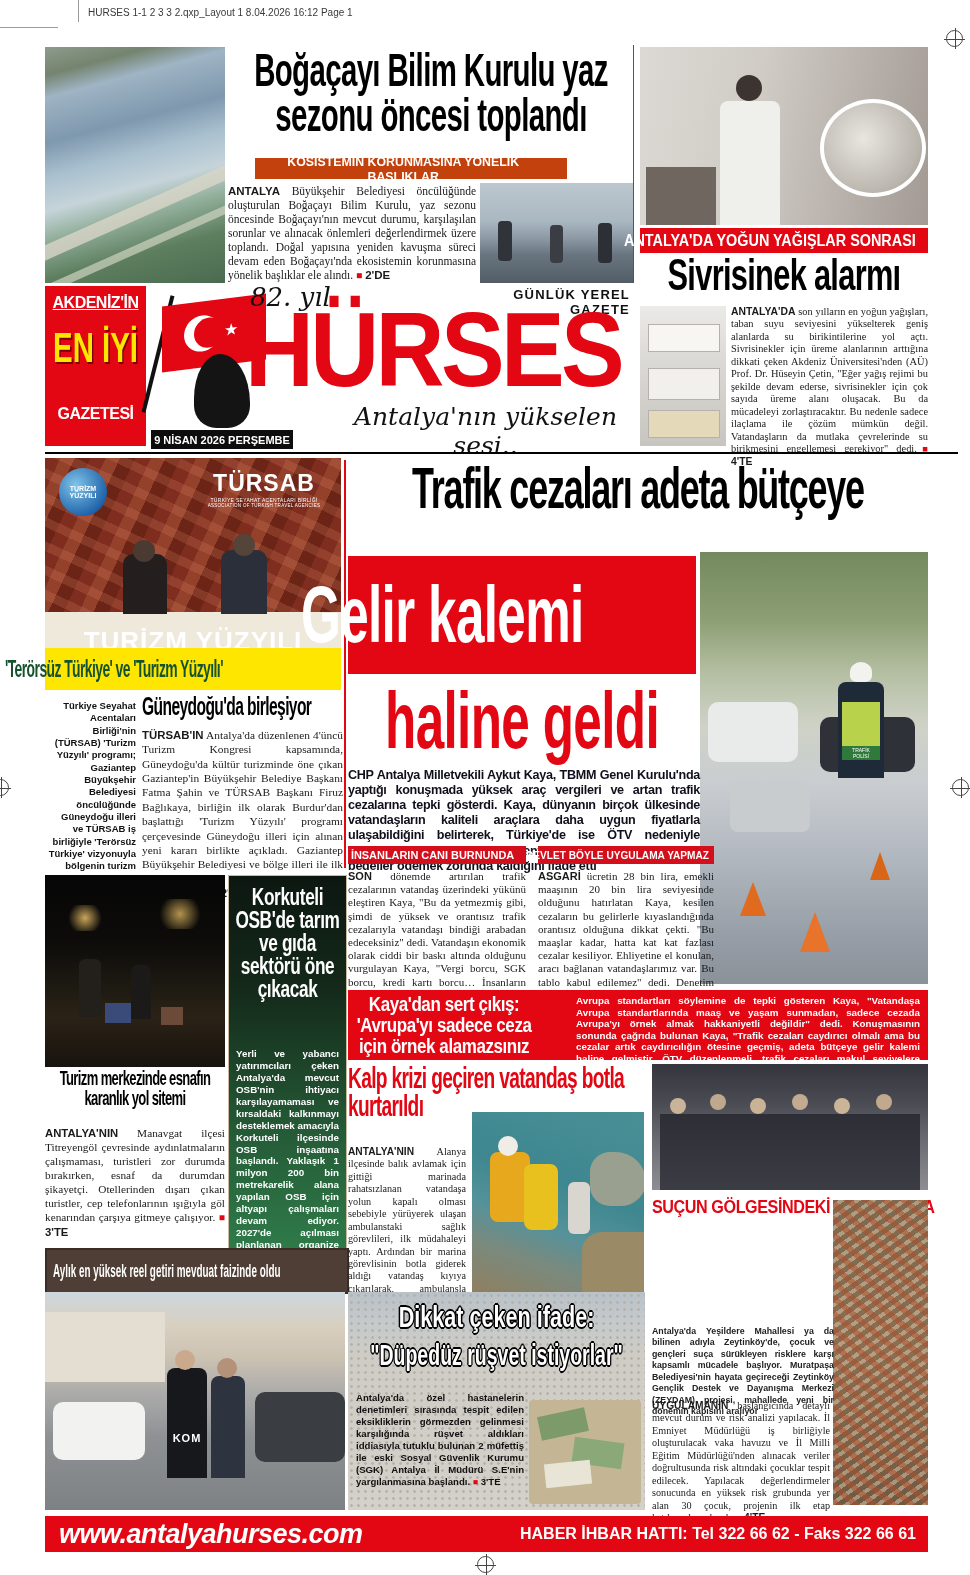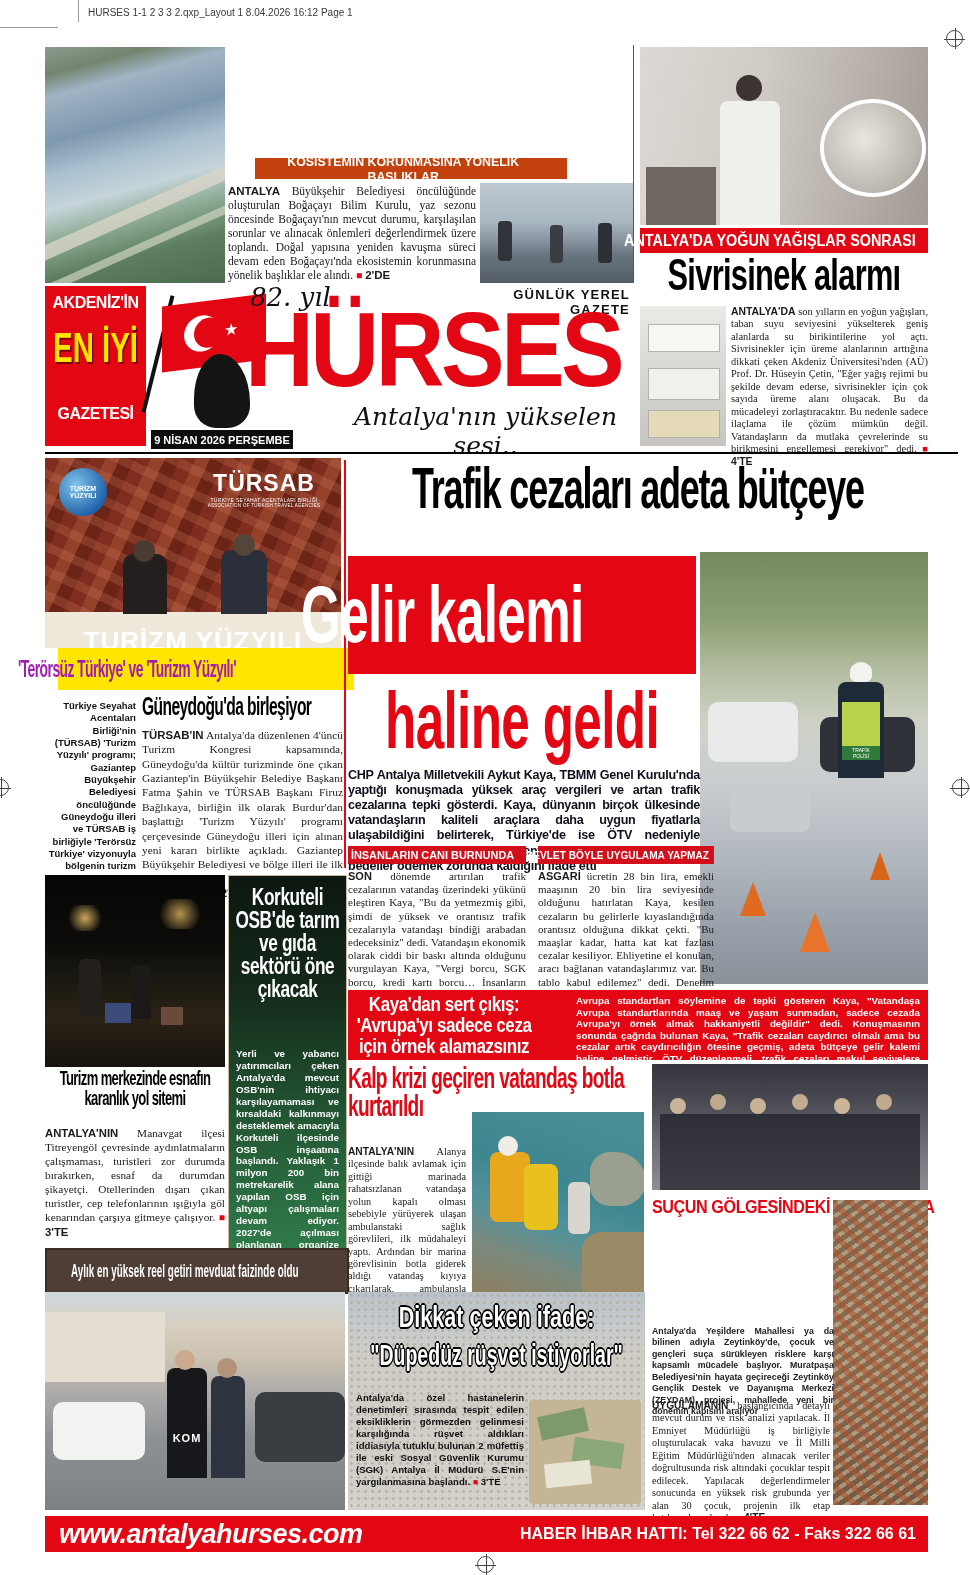--- a/index.html
+++ b/index.html
@@ -33,20 +33,23 @@
   <div class="regmark" style="left:-8px;top:779px;"></div>
   <div class="regmark" style="left:952px;top:779px;"></div>
   <div class="regmark" style="left:477px;top:1556px;"></div>
 
   <div class="ph" style="left:45px;top:47px;width:180px;height:236px;background:
        linear-gradient(165deg,#8d9b8d 0%,#75846f 10%,#9fb4c4 18%,#7e98ae 34%,#a9c0cf 46%,#c6d4da 58%,#93b09c 68%,#5d7f5f 82%,#4a6b50 100%);">
     <div class="abs" style="left:-20px;top:150px;width:260px;height:14px;background:#d9d6c8;transform:rotate(-24deg);opacity:.8;"></div>
     <div class="abs" style="left:-20px;top:190px;width:260px;height:8px;background:#cfd3c0;transform:rotate(-24deg);opacity:.7;"></div>
   </div>
 
+  <div class="abs hl" style="left:228px;top:48px;width:406px;text-align:center;font-size:46px;">
+    <span class="fit" style="--sx:.64;">Boğaçayı Bilim Kurulu yaz sezonu öncesi toplandı</span>
+  </div>
   <div class="abs bar" style="left:255px;top:158px;width:312px;height:21px;background:#c2410c;font-size:13px;">
     <span class="fit" style="--sx:.95;text-align:center;">KOSİSTEMİN KORUNMASINA YÖNELİK BAŞLIKLAR</span>
   </div>
   <div class="abs serif" style="left:228px;top:184px;width:248px;font-size:11.5px;">
     <span class="lw">ANTALYA</span><span> Büyükşehir Belediyesi öncülüğünde oluşturulan Boğaçayı Bilim Kurulu, yaz sezonu öncesinde Boğaçayı'nın mevcut durumu, karşılaşılan sorunlar ve alınacak önlemleri değerlendirmek üzere toplandı. Doğal yapısına yeniden kavuşma süreci devam eden Boğaçayı'nda ekosistemin korunmasına yönelik başlıklar ele alındı.</span>
     <span class="jump"><span class="sq">■</span> <b>2'DE</b></span>
   </div>
   <div class="ph" style="left:480px;top:183px;width:154px;height:100px;background:linear-gradient(180deg,#bcc7ce 0%,#aab8c2 38%,#8d9aa6 55%,#68757f 72%,#525c66 100%);">
     <div class="abs" style="left:18px;top:38px;width:14px;height:40px;background:#30343a;border-radius:4px;"></div>
     <div class="abs" style="left:70px;top:42px;width:13px;height:38px;background:#3a3e44;border-radius:4px;"></div>
@@ -69,21 +72,21 @@
   <div class="ph" style="left:640px;top:306px;width:86px;height:140px;background:linear-gradient(180deg,#eceae7 0%,#dbd9d5 40%,#c8c5c0 100%);">
     <div class="abs" style="left:8px;top:18px;width:70px;height:26px;background:#f7f6f3;border:1px solid #b5b2ad;"></div>
     <div class="abs" style="left:8px;top:62px;width:70px;height:30px;background:#f2f0ec;border:1px solid #b5b2ad;"></div>
     <div class="abs" style="left:8px;top:104px;width:70px;height:26px;background:#e4d9b8;border:1px solid #b5b2ad;"></div>
   </div>
   <div class="abs serif" style="left:731px;top:306px;width:197px;font-size:10.4px;line-height:1.2;">
     <span class="lw">ANTALYA'DA</span><span> son yılların en yoğun yağışları, taban suyu seviyesini yükselterek geniş alanlarda su birikintilerine yol açtı. Sivrisinekler için üreme alanlarının arttığına dikkati çeken Akdeniz Üniversitesi'nden (AÜ) Prof. Dr. Hüseyin Çetin, "Eğer yağış rejimi bu şekilde devam ederse, sivrisinekler için çok sayıda üreme alanı oluşacak. Bu da mücadeleyi zorlaştıracaktır. Bu nedenle sadece ilaçlama ile çözüm mümkün değil. Vatandaşların da mutlaka çevrelerinde su birikmesini engellemesi gerekiyor" dedi.</span><span class="jump"><span class="sq">■</span> <b>4'TE</b></span>
   </div>
 
   <div class="abs" style="left:45px;top:286px;width:101px;height:160px;background:#e30613;text-align:center;">
-    <div style="color:#fff;font-weight:bold;font-size:16px;margin-top:8px;letter-spacing:-0.5px;">AKDENİZ'İN</div>
+    <div style="color:#fff;font-weight:bold;font-size:16px;margin-top:8px;letter-spacing:-0.5px;text-decoration:underline;">AKDENİZ'İN</div>
     <div style="color:#ffe600;font-weight:bold;font-size:42px;line-height:1.7;text-shadow:2px 2px 0 #7a0000;">
       <span class="fit" style="--sx:.7;text-align:center;white-space:nowrap;">EN İYİ</span>
     </div>
     <div style="color:#fff;font-weight:bold;font-size:16px;margin-top:22px;letter-spacing:-0.5px;">GAZETESİ</div>
   </div>
 
   <div class="abs" style="left:150px;top:292px;width:120px;height:140px;">
     <div class="abs" style="left:6px;top:2px;width:4px;height:120px;background:#111;transform:rotate(14deg);"></div>
     <div class="abs" style="left:12px;top:8px;width:104px;height:66px;background:#e30613;transform:skewY(-7deg);">
       <div class="abs" style="left:22px;top:14px;width:36px;height:36px;border-radius:50%;background:#fff;"></div>
@@ -111,21 +114,21 @@
       <div style="font-size:5px;letter-spacing:.3px;">TÜRKİYE SEYAHAT ACENTALARI BİRLİĞİ</div>
       <div style="font-size:4.5px;letter-spacing:.3px;">ASSOCIATION OF TURKISH TRAVEL AGENCIES</div>
     </div>
     <div class="abs" style="left:0;bottom:0;width:100%;height:36px;background:#efe9dc;"></div>
     <div class="abs" style="left:78px;top:96px;width:44px;height:60px;background:#241f1e;border-radius:10px 10px 0 0;"></div>
     <div class="abs" style="left:88px;top:82px;width:22px;height:22px;background:#4a3a32;border-radius:50%;"></div>
     <div class="abs" style="left:176px;top:92px;width:46px;height:64px;background:#2b2f3a;border-radius:10px 10px 0 0;"></div>
     <div class="abs" style="left:188px;top:76px;width:22px;height:22px;background:#55443a;border-radius:50%;"></div>
     <div class="abs" style="left:0;bottom:-9px;width:100%;text-align:center;color:#fff;font-weight:bold;font-size:26px;letter-spacing:1px;">TURİZM YÜZYILI</div>
   </div>
-  <div class="abs bar" style="left:58px;top:648px;width:296px;height:42px;background:#ffe600;color:#a21caf;font-size:24px;">
+  <div class="abs bar" style="left:45px;top:648px;width:296px;height:42px;background:#ffe600;color:#14532d;font-size:24px;">
     <span class="fit" style="--sx:.58;text-align:center;white-space:nowrap;letter-spacing:-1px;">'Terörsüz Türkiye' ve 'Turizm Yüzyılı'</span>
   </div>
   <div class="abs" style="left:344px;top:460px;width:2px;height:408px;background:#e30613;"></div>
 
   <div class="abs" style="left:48px;top:700px;width:88px;font-size:9.5px;font-weight:bold;text-align:right;line-height:1.3;color:#111;">Türkiye Seyahat Acentaları Birliği'nin (TÜRSAB) 'Turizm Yüzyılı' programı; Gaziantep Büyükşehir Belediyesi öncülüğünde Güneydoğu illeri ve TÜRSAB iş birliğiyle 'Terörsüz Türkiye' vizyonuyla bölgenin turizm potansiyelinin harekete geçirilmesi için 3-8 Mayıs'ta Batman ve Şırnak'ta düzenlenecek</div>
   <div class="abs hl" style="left:142px;top:694px;width:200px;font-size:26px;">
     <span class="fit" style="--sx:.6;white-space:nowrap;">Güneydoğu'da birleşiyor</span>
   </div>
   <div class="abs serif" style="left:142px;top:728px;width:201px;font-size:11.4px;line-height:1.26;">
     <span class="lw">TÜRSAB'IN</span><span> Antalya'da düzenlenen 4'üncü Turizm Kongresi kapsamında, Güneydoğu'da kültür turizminde öne çıkan Gaziantep'in Büyükşehir Belediye Başkanı Fatma Şahin ve TÜRSAB Başkanı Firuz Bağlıkaya, birliğin ilk olarak Burdur'dan başlattığı 'Turizm Yüzyılı' programı çerçevesinde Güneydoğu illeri için alınan yeni kararı birlikte açıkladı. Gaziantep Büyükşehir Belediyesi ve bölge illeri ile ilk etapta Batman, Şırnak'ta bir program gerçekleşecek.</span> <span class="jump"><span class="sq">■</span> <b>2'DE</b></span>
@@ -196,21 +199,21 @@
   </div>
 
   <div class="abs hl" style="left:45px;top:1068px;width:180px;font-size:21px;text-align:center;">
     <span class="fit" style="--sx:.62;text-align:center;">Turizm merkezinde esnafın karanlık yol sitemi</span>
   </div>
   <div class="abs serif" style="left:45px;top:1126px;width:180px;font-size:11.3px;line-height:1.24;">
     <span class="lw">ANTALYA'NIN</span><span> Manavgat ilçesi Titreyengöl çevresinde aydınlatmaların çalışmaması, turistleri zor durumda bırakırken, esnaf da durumdan şikayetçi. Otellerinden dışarı çıkan turistler, cep telefonlarının ışığıyla göl kenarından çarşıya gitmeye çalışıyor.</span> <span class="jump"><span class="sq">■</span> <b>3'TE</b></span>
   </div>
 
   <div class="abs" style="left:45px;top:1248px;width:300px;height:42px;background:#4f3e35;border:2px solid #3a2d26;display:flex;align-items:center;">
-    <div style="flex:1;color:#fff;font-weight:bold;font-size:19px;padding-left:24px;">
+    <div style="flex:1;color:#fff;font-weight:bold;font-size:19px;padding-left:6px;">
       <span class="fit" style="--sx:.52;white-space:nowrap;">Aylık en yüksek reel getiri mevduat faizinde oldu</span>
     </div>
     <div style="color:#fff;font-weight:bold;font-size:34px;padding:0 8px;">2</div>
   </div>
 
   <div class="abs hl" style="left:348px;top:1064px;width:300px;font-size:29px;color:#e30613;">
     <span class="fit" style="--sx:.66;color:#e30613;">Kalp krizi geçiren vatandaş botla kurtarıldı</span>
   </div>
   <div class="abs serif" style="left:348px;top:1146px;width:118px;font-size:10.2px;line-height:1.22;">
     <span class="lw">ANTALYA'NIN</span><span> Alanya ilçesinde balık avlamak için gittiği marinada rahatsızlanan vatandaşa yolun kapalı olması sebebiyle yürüyerek ulaşan ambulanstaki sağlık görevlileri, ilk müdahaleyi yaptı. Ardından bir marina görevlisinin botla giderek aldığı vatandaş kıyıya çıkarılarak, ambulansla hastaneye kaldırıldı.</span> <span class="jump"><span class="sq">■</span> <b>3'TE</b></span>

